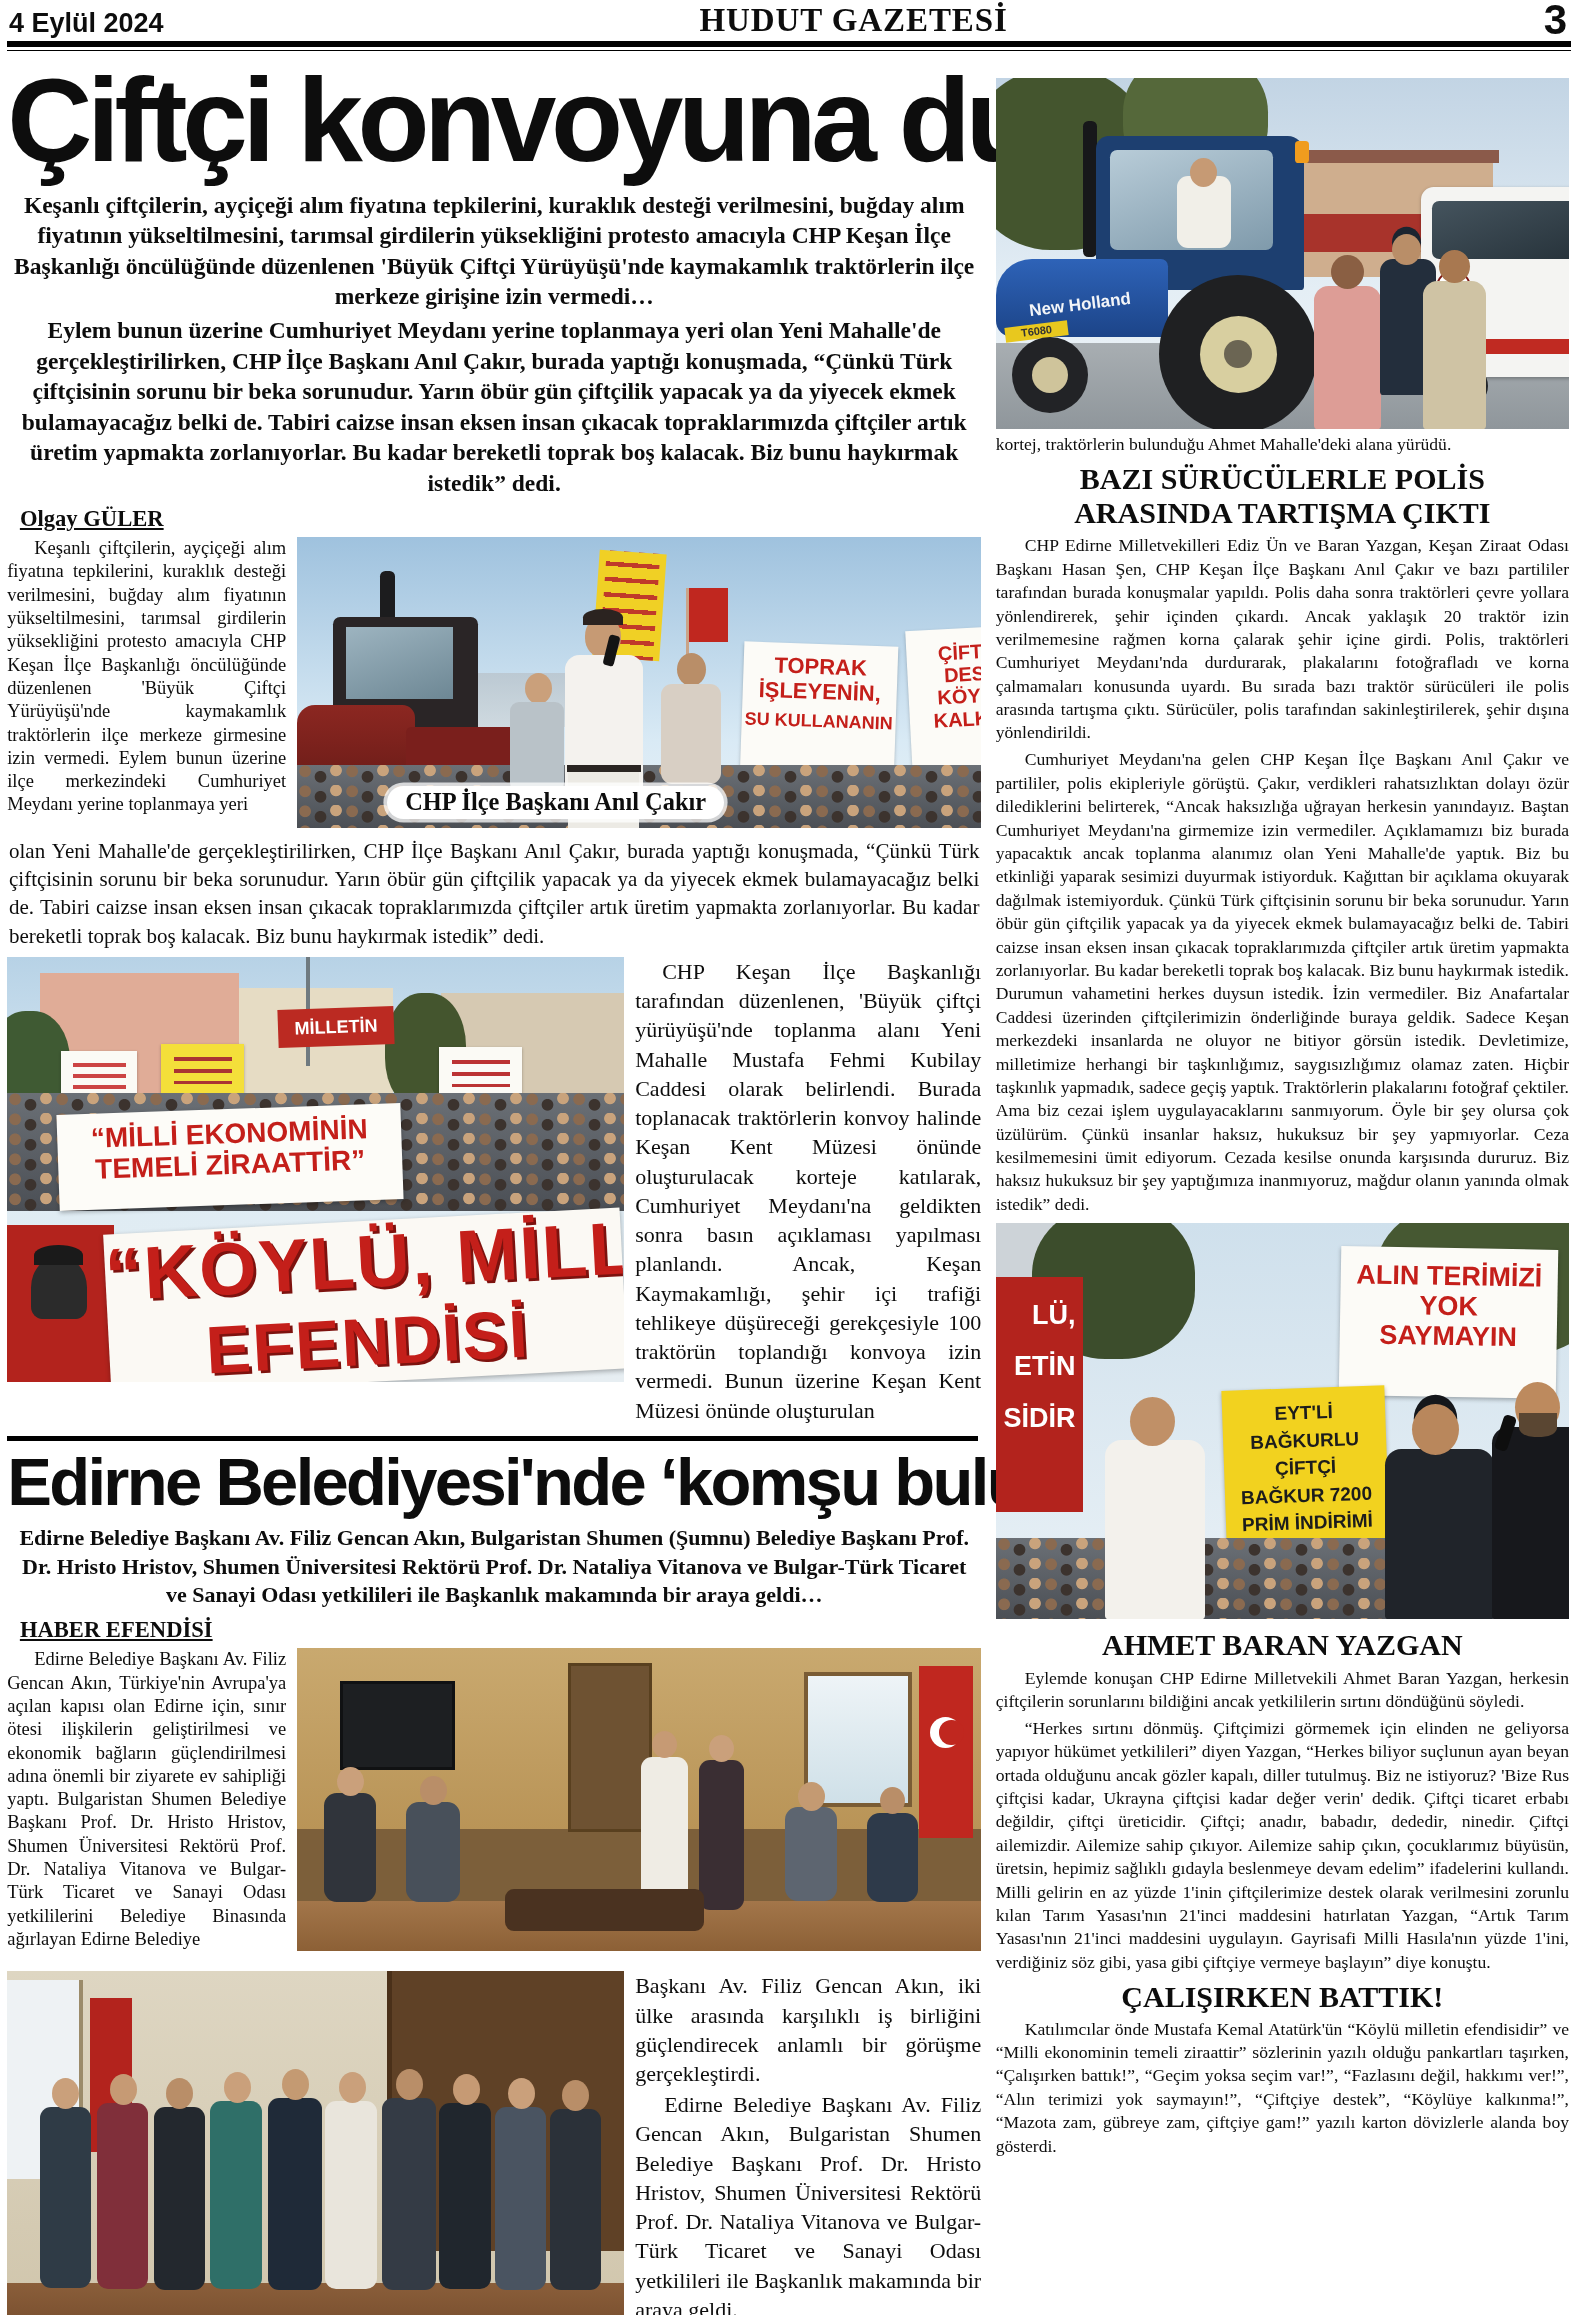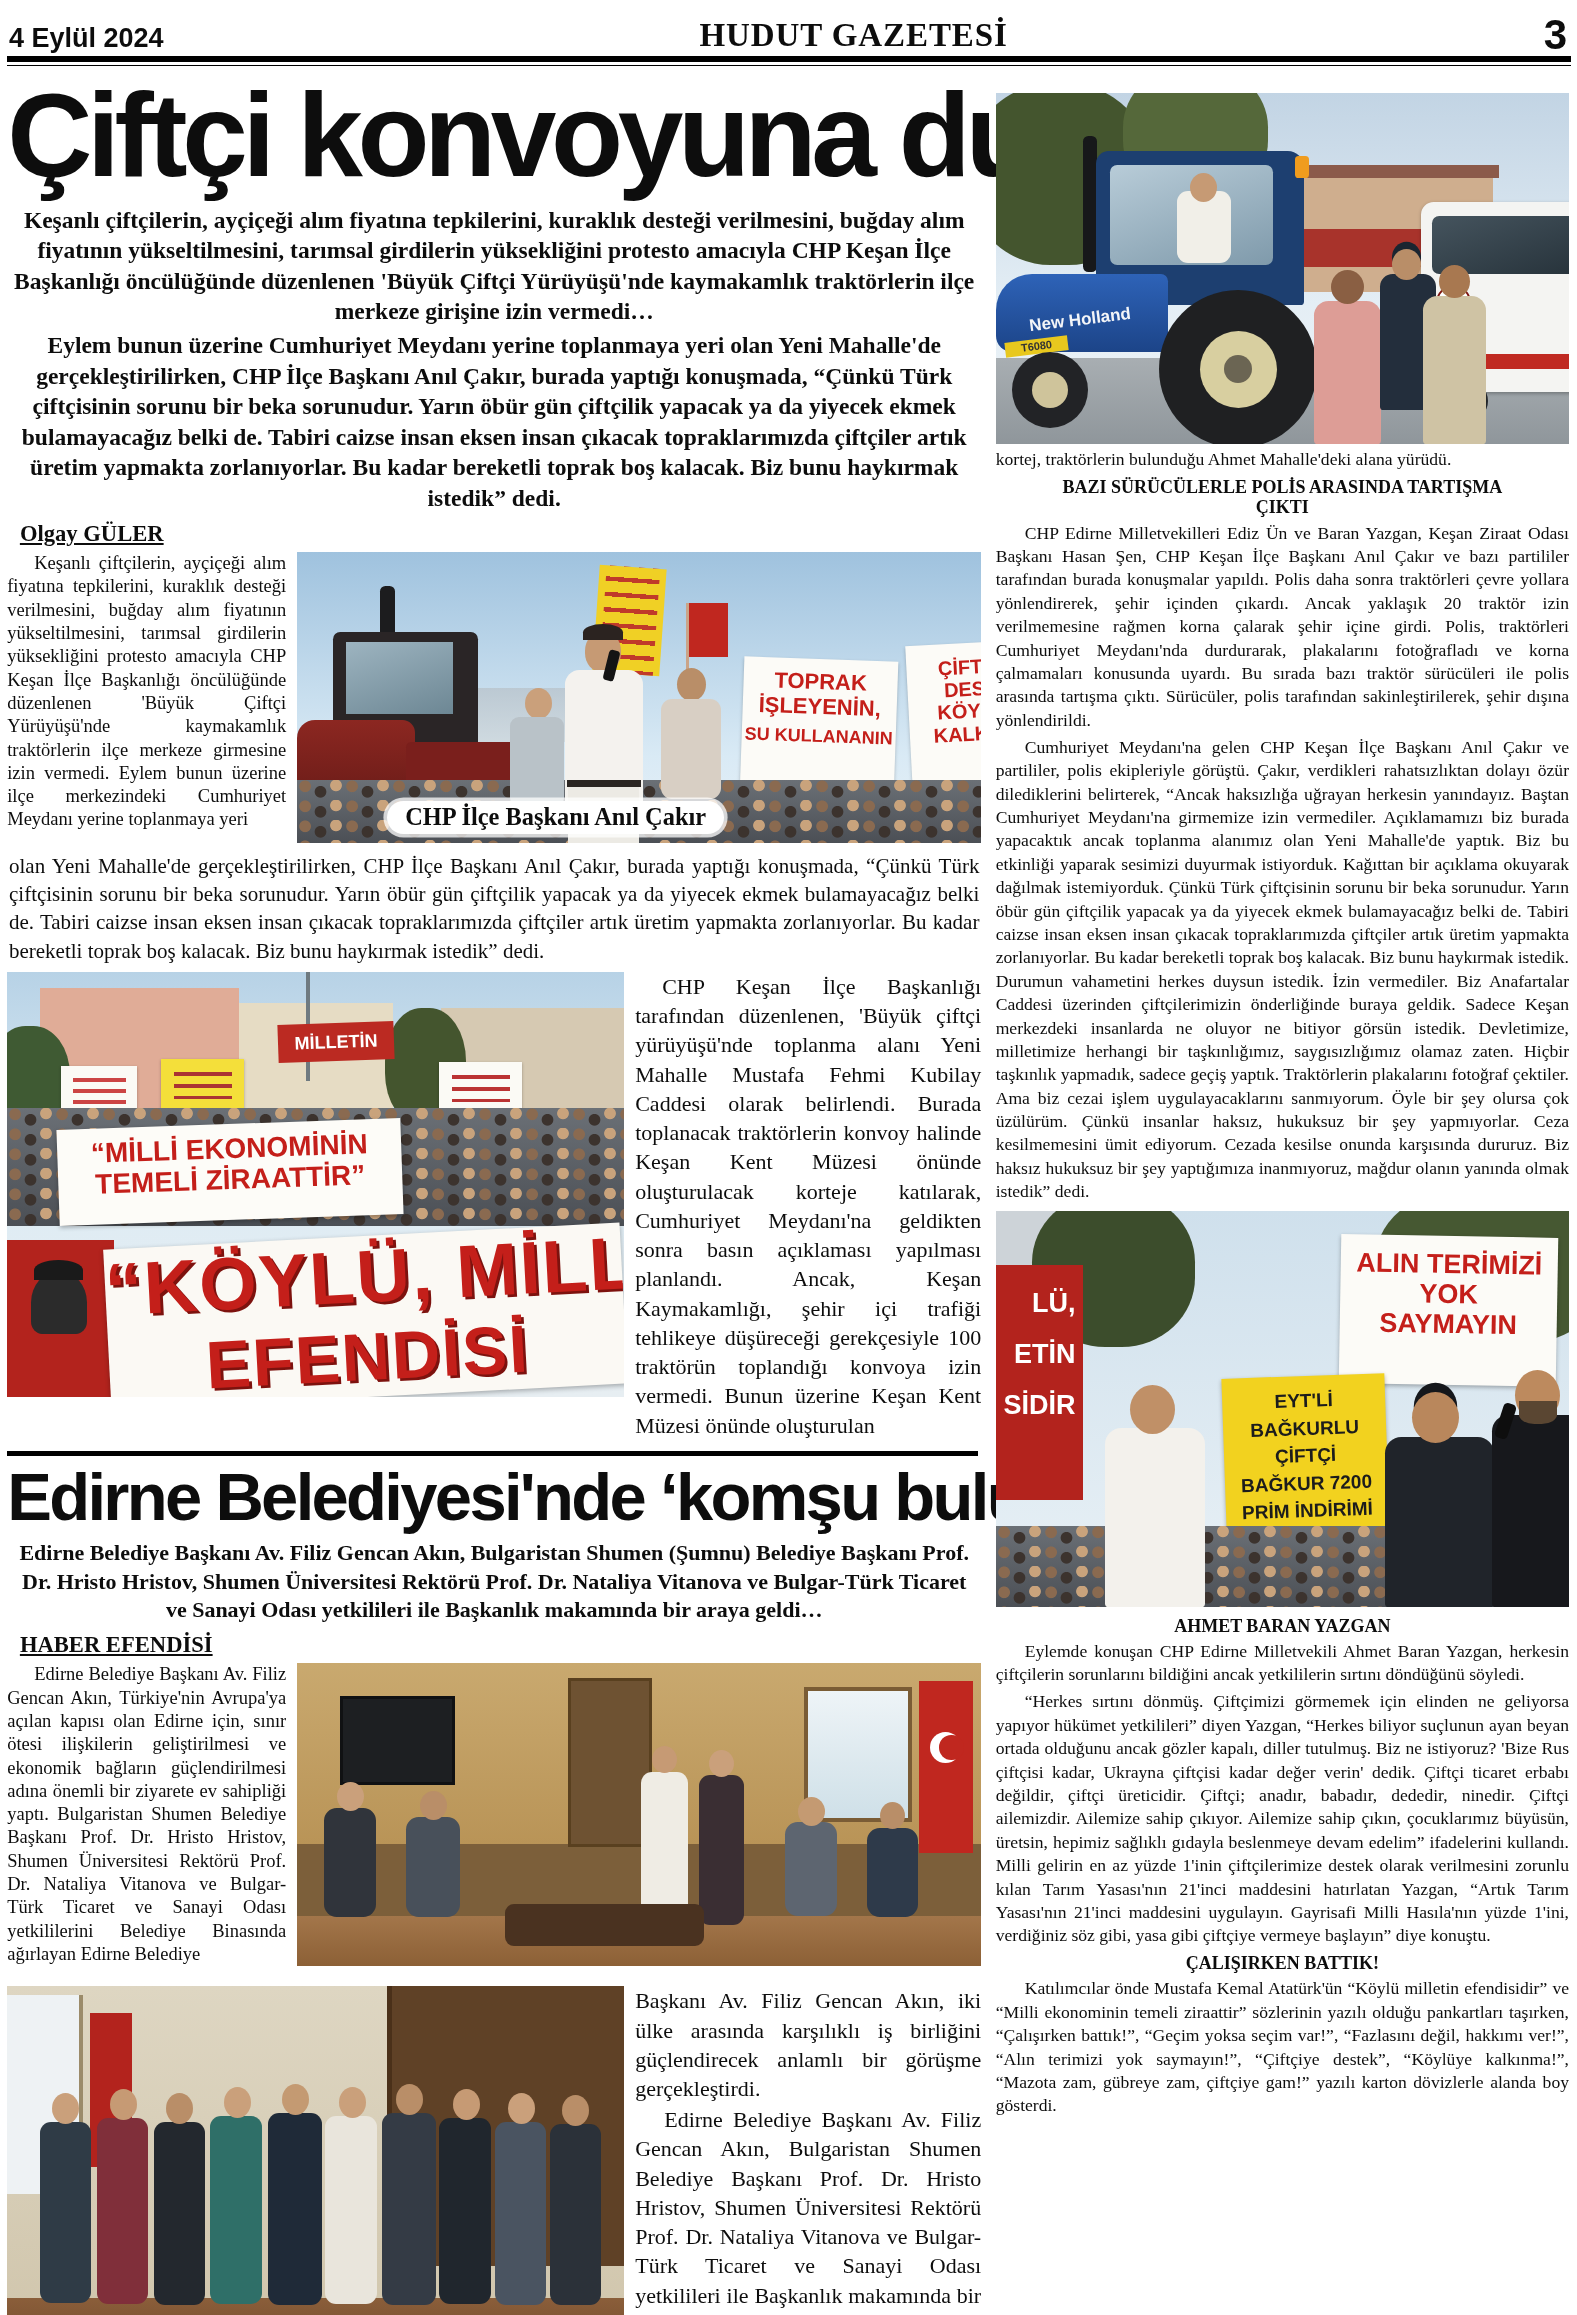--- a/index.html
+++ b/index.html
@@ -1,19 +1,19 @@
 <!DOCTYPE html>
 <html style="font-size:14.5px"><head>
 <meta charset="utf-8">
 <style>
   html,body{margin:0;padding:0;background:#e8e8e8;}
   .page{position:relative;width:1578px;height:2316px;margin:0 auto;background:#ffffff;color:#0d0d0d;overflow:hidden;
         font-family:"Liberation Serif","DejaVu Serif",serif;}
   
-  .hdr{display:flex;justify-content:space-between;align-items:flex-end;padding:16px 11px 0 9px;}
+  .hdr{display:flex;justify-content:space-between;align-items:flex-end;padding:1px 11px 0 9px;}
   .hdr-date{font-family:"Liberation Sans",sans-serif;font-weight:700;font-size:27px;}
   .hdr-title{font-family:"Liberation Serif",serif;font-weight:700;font-size:33px;letter-spacing:0.9px;}
   .hdr-page{font-family:"Liberation Sans",sans-serif;font-weight:700;font-size:42px;line-height:.9;}
   .rule{height:2.7px;border-top:6.3px solid #000;border-bottom:1.8px solid #000;margin:2.7px 7.2px 7.2px 7.2px;}
   
   .main{display:grid;grid-template-columns:974px 1fr;column-gap:14.5px;padding:0 9px 0 7.2px;}
   
   .h1{font-family:"Liberation Sans",sans-serif;font-weight:700;font-size:118px;letter-spacing:-5.4px;line-height:1.02;margin:1.8px 0 9px 0;white-space:nowrap;}
   .lead{font-weight:700;font-size:23.5px;line-height:1.3;text-align:center;margin:0 5.4px 3.6px 5.4px;}
   .byline{font-weight:700;font-size:22.6px;text-decoration:underline;margin:7.2px 0 5.4px 12.7px;}
@@ -23,21 +23,21 @@
   .colM{flex:1;font-size:22px;line-height:1.33;}
   .ind{text-indent:29px;}
   .mid{font-size:21px;line-height:1.34;margin:9px 1.8px 7.2px 1.8px;}
   .divider{border-top:5.4px solid #000;margin:11px 3.6px 7.2px 0;}
   .h2{font-family:"Liberation Sans",sans-serif;font-weight:700;font-size:67px;letter-spacing:-2.7px;line-height:1.0;margin:1.8px 0 9px 0;white-space:nowrap;}
   .lead2{font-size:22px;}
   .bottom{font-size:20px;line-height:1.3;margin:7.2px 1.8px 0 1.8px;}
   .colM p{margin:0 0 1.8px 0;}
   
   .rtext{font-size:17.6px;line-height:1.33;margin:3.6px 0 1.8px 0;}
-  .subhead{font-weight:700;font-size:18px;text-align:center;line-height:1.15;margin:5.4px 0 3.6px 0;}
+  .subhead{font-weight:700;font-size:30px;text-align:center;line-height:1.15;margin:5.4px 0 3.6px 0;}
   
   .ph{position:relative;overflow:hidden;background:#cfe0ea;}
   .ph *{position:absolute;}
   .sign-red{color:#c41f1a;font-family:"Liberation Sans",sans-serif;font-weight:700;text-align:center;line-height:1.12;}
   .bub{left:90px;bottom:9px;background:#fff;border-radius:23.5px;padding:2.7px 18px;font-weight:700;font-size:24.4px;
        font-family:"Liberation Serif",serif;white-space:nowrap;box-shadow:0 0 0 3.6px rgba(255,255,255,.75);position:absolute;}
   .heads{background-image:
       radial-gradient(circle at 8.1px 6.3px, #8a6a50 5.4px, rgba(0,0,0,0) 6.3px),
       radial-gradient(circle at 23.5px 11.8px, #3c332e 5.4px, rgba(0,0,0,0) 6.3px),
       radial-gradient(circle at 39px 5.4px, #c9a37c 5.4px, rgba(0,0,0,0) 6.3px),

